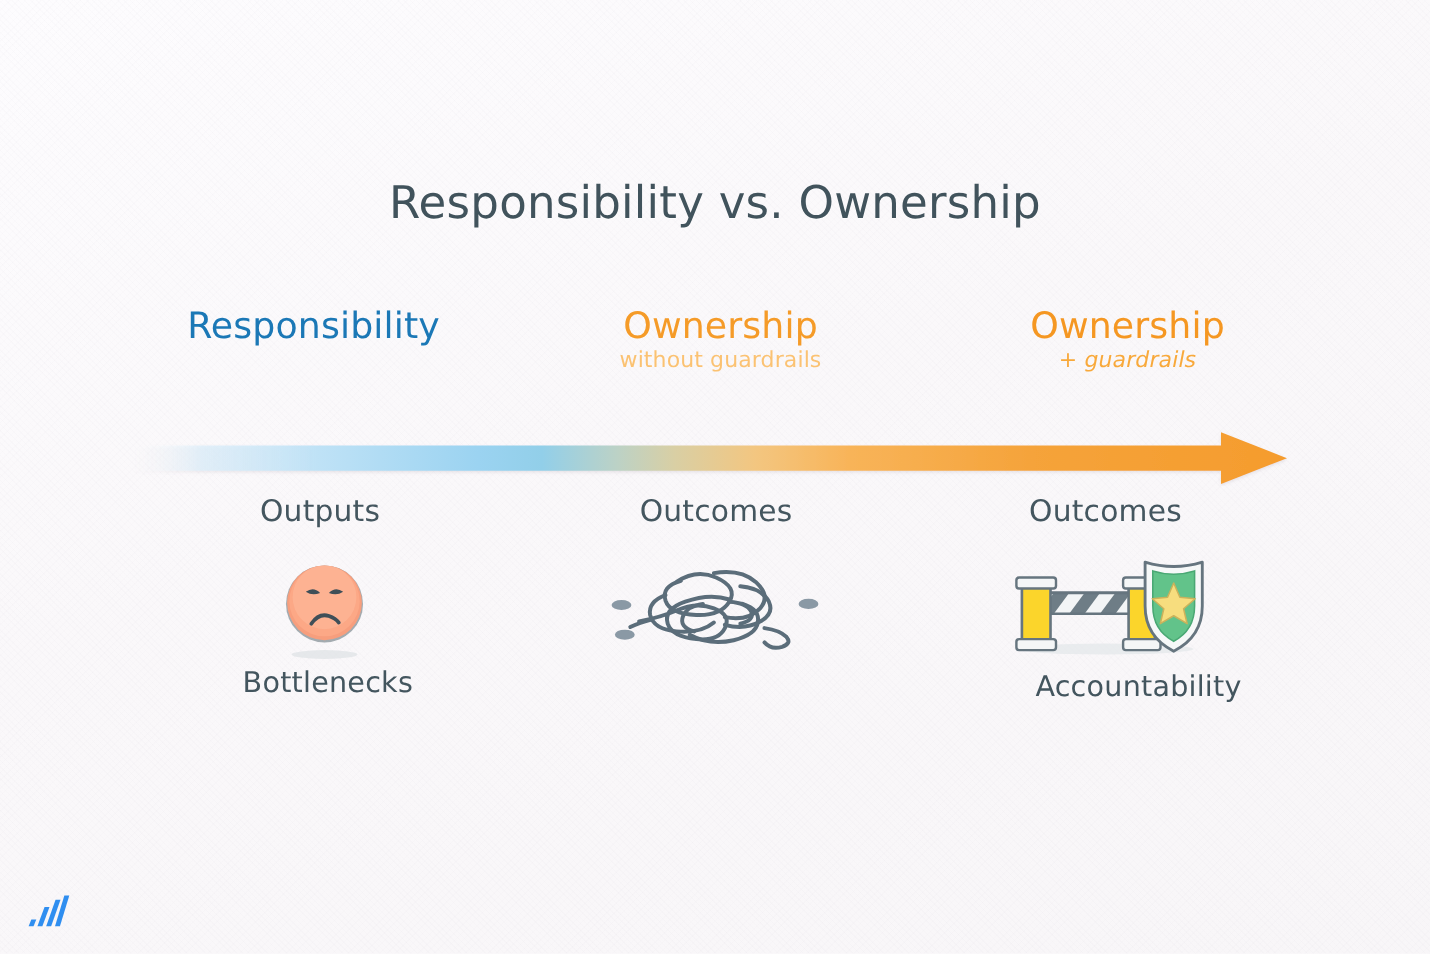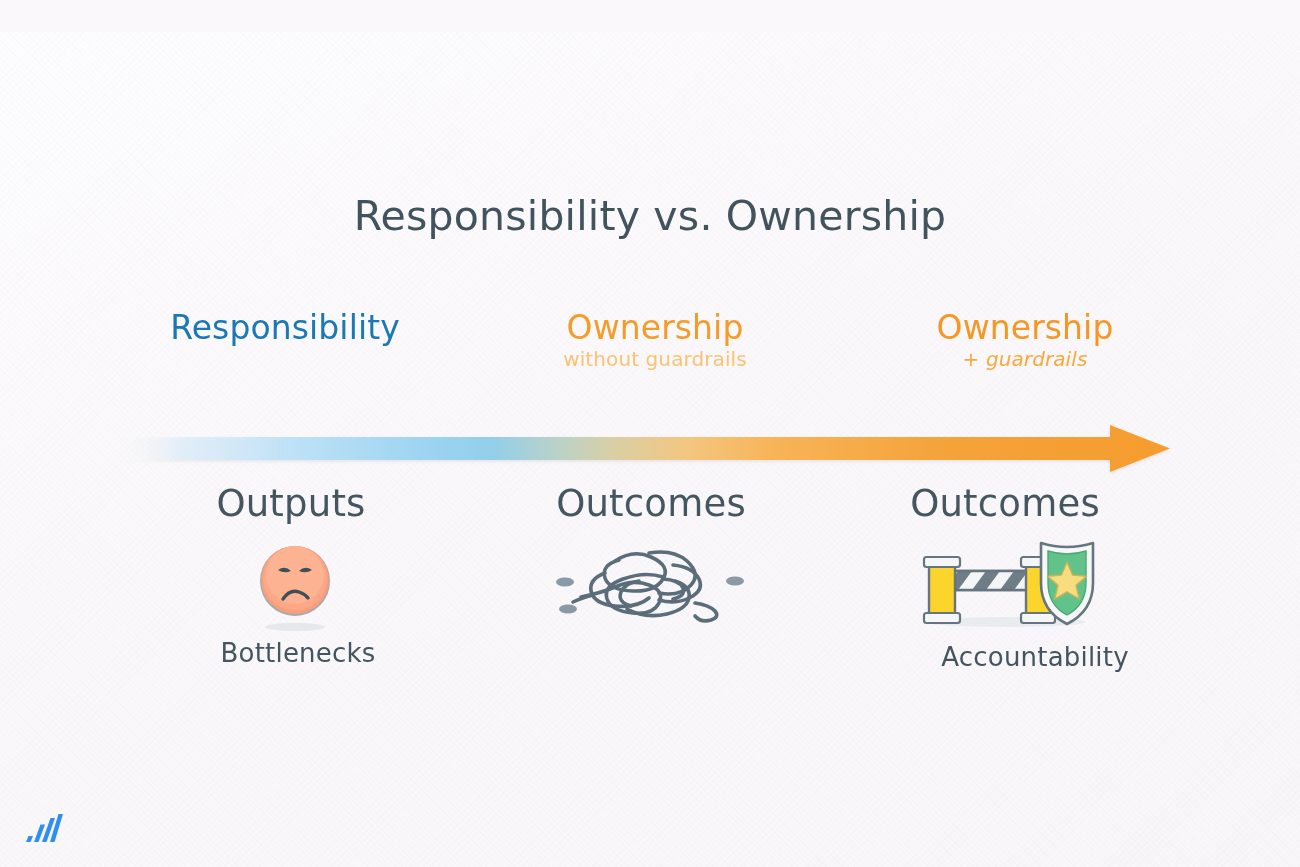--- a/index.html
+++ b/index.html
@@ -17,21 +17,20 @@
 
   
   #slide {
     position: absolute;
     inset: 0;
     background-color: #fbf9fc;
     background-image:
       repeating-linear-gradient(45deg, rgba(120,110,140,0.018) 0 1px, transparent 1px 4px),
       repeating-linear-gradient(-45deg, rgba(120,110,140,0.015) 0 1px, transparent 1px 5px),
       linear-gradient(160deg, #fdfcfe 0%, #faf8fa 45%, #f8f6f8 100%);
-    margin-top: 32px;
   }
 
   
   #title {
     position: absolute;
     left: 0;
     right: 0;
     top: 160px;
     text-align: center;
     font-size: 41px;
@@ -80,21 +79,21 @@
     top: 392px;
     width: 1070px;
     height: 50px;
   }
 
   
   .mid-label {
     position: absolute;
     top: 450px;
     text-align: center;
-    font-size: 37px;
+    font-size: 27px;
     font-weight: 400;
     color: #44565f;
     letter-spacing: 0.2px;
   }
   #label-outputs    { left: 101px; width: 380px; }
   #label-outcomes-1 { left: 461px; width: 380px; }
   #label-outcomes-2 { left: 825px; width: 360px; }
 
   
   .icon-slot {

